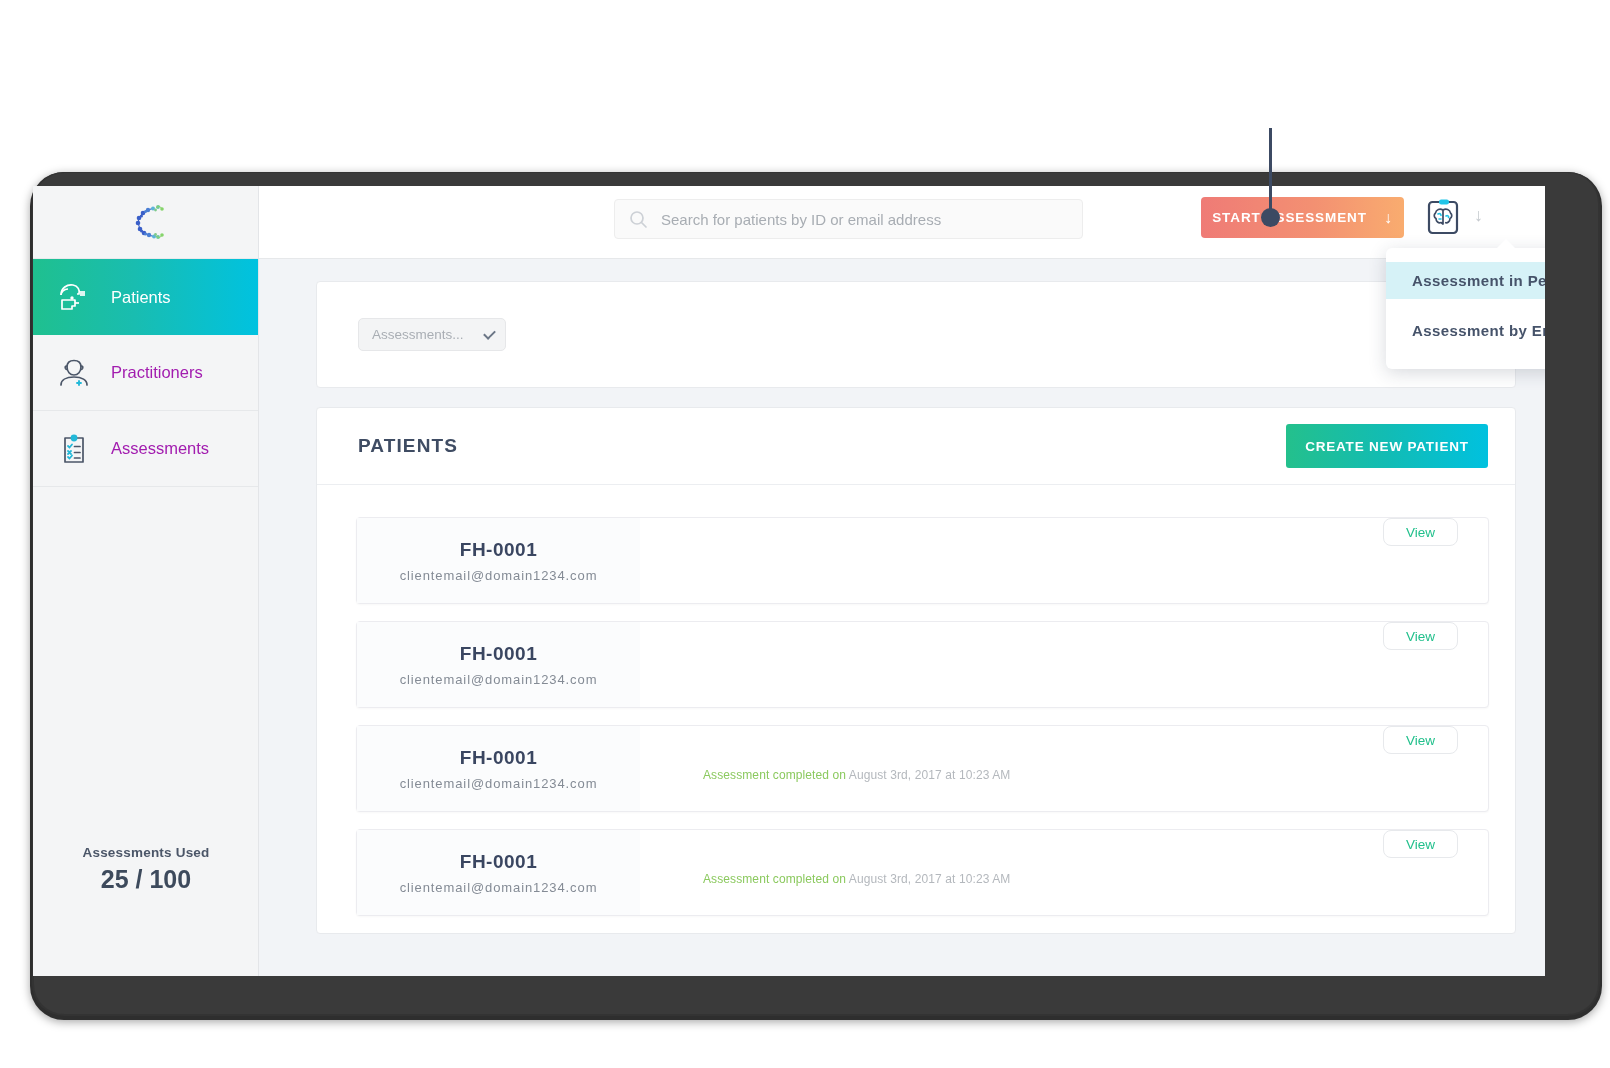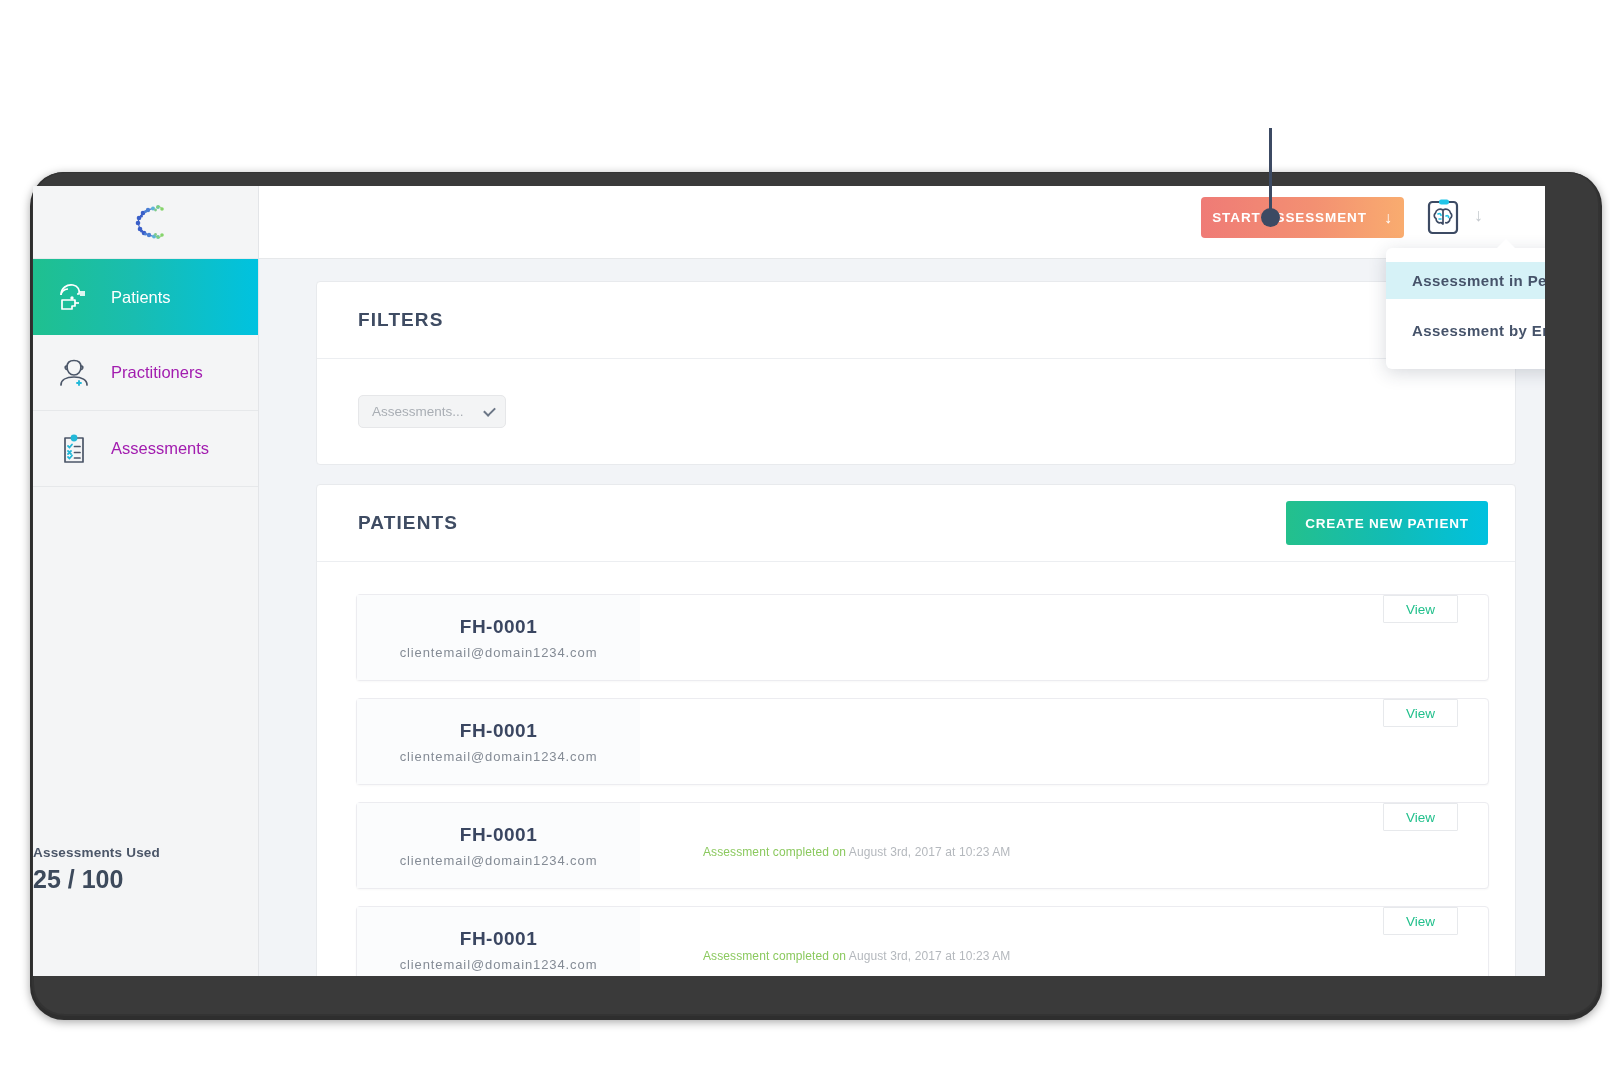--- a/index.html
+++ b/index.html
@@ -97,20 +97,21 @@
     color: #ffffff;
     border-bottom: none;
   }
   .nav-icon { width: 38px; height: 38px; flex: 0 0 38px; display: block; }
 
   .sidebar-footer {
     position: absolute;
     left: 0;
     bottom: 82px;
     width: 226px;
+    text-align: center;
     color: #4b5668;
   }
   .sidebar-footer .fl { font-size: 13.5px; font-weight: bold; letter-spacing: .2px; }
   .sidebar-footer .fv { font-size: 25px; font-weight: bold; margin-top: 5px; color: #3d4a5c; }
 
   
   .topbar {
     position: absolute;
     left: 226px;
     top: 0;
@@ -350,21 +351,21 @@
     margin-top: 42px;
   }
   .status-green { color: #8bc95e; }
   .status-date { color: #b4b8bd; }
   .view-btn {
     width: 75px;
     height: 28px;
     margin-right: 30px;
     background: #ffffff;
     border: 1px solid #e7e9ec;
-    border-radius: 1px;
+    border-radius: 8px;
     color: #22c08c;
     font-family: "Liberation Sans", sans-serif;
     font-size: 13.5px;
     cursor: pointer;
   }
 </style>
 </head>
 <body>
 
 <div id="stage">
@@ -455,20 +456,27 @@
       </div>
 
       <div class="sidebar-footer">
         <div class="fl">Assessments Used</div>
         <div class="fv">25 / 100</div>
       </div>
     </div>
 
     <div class="topbar">
 
+      <div class="search-box">
+        <svg width="19" height="19" viewBox="0 0 19 19">
+          <circle cx="8" cy="8" r="6" fill="none" stroke="#cdd1d6" stroke-width="1.7"></circle>
+          <path d="M12.5 12.5 L17 17" stroke="#cdd1d6" stroke-width="1.7" stroke-linecap="round"></path>
+        </svg>
+        <input class="search-input" type="text" placeholder="Search for patients by ID or email address" style="">
+      </div>
 
       <button class="start-btn">
         <span>START ASSESSMENT</span>
         <span class="arrow-glyph">↓</span>
       </button>
 
       <div class="brain-btn">
         <svg width="42" height="42" viewBox="0 0 42 42">
           <rect x="7" y="6" width="28" height="31" rx="3.5" fill="none" stroke="#3c4a63" stroke-width="2.2"></rect>
           <rect x="17" y="3.5" width="10" height="5" rx="2.2" fill="#22c5e8"></rect>
@@ -493,23 +501,20 @@
         <div class="dd-gap"></div>
         <div class="dd-item">
           <span>Assessment by Email</span>
         </div>
       </div>
     </div>
 
     <div class="content">
 
       <div class="card">
-        <div class="card-head">
-          <div class="card-title">FILTERS</div>
-        </div>
         <div class="filters-body">
           <div class="select-box">
             <span>Assessments...</span>
             <span class="chev"></span>
           </div>
         </div>
       </div>
 
       <div class="card patients-card">
         <div class="card-head">

